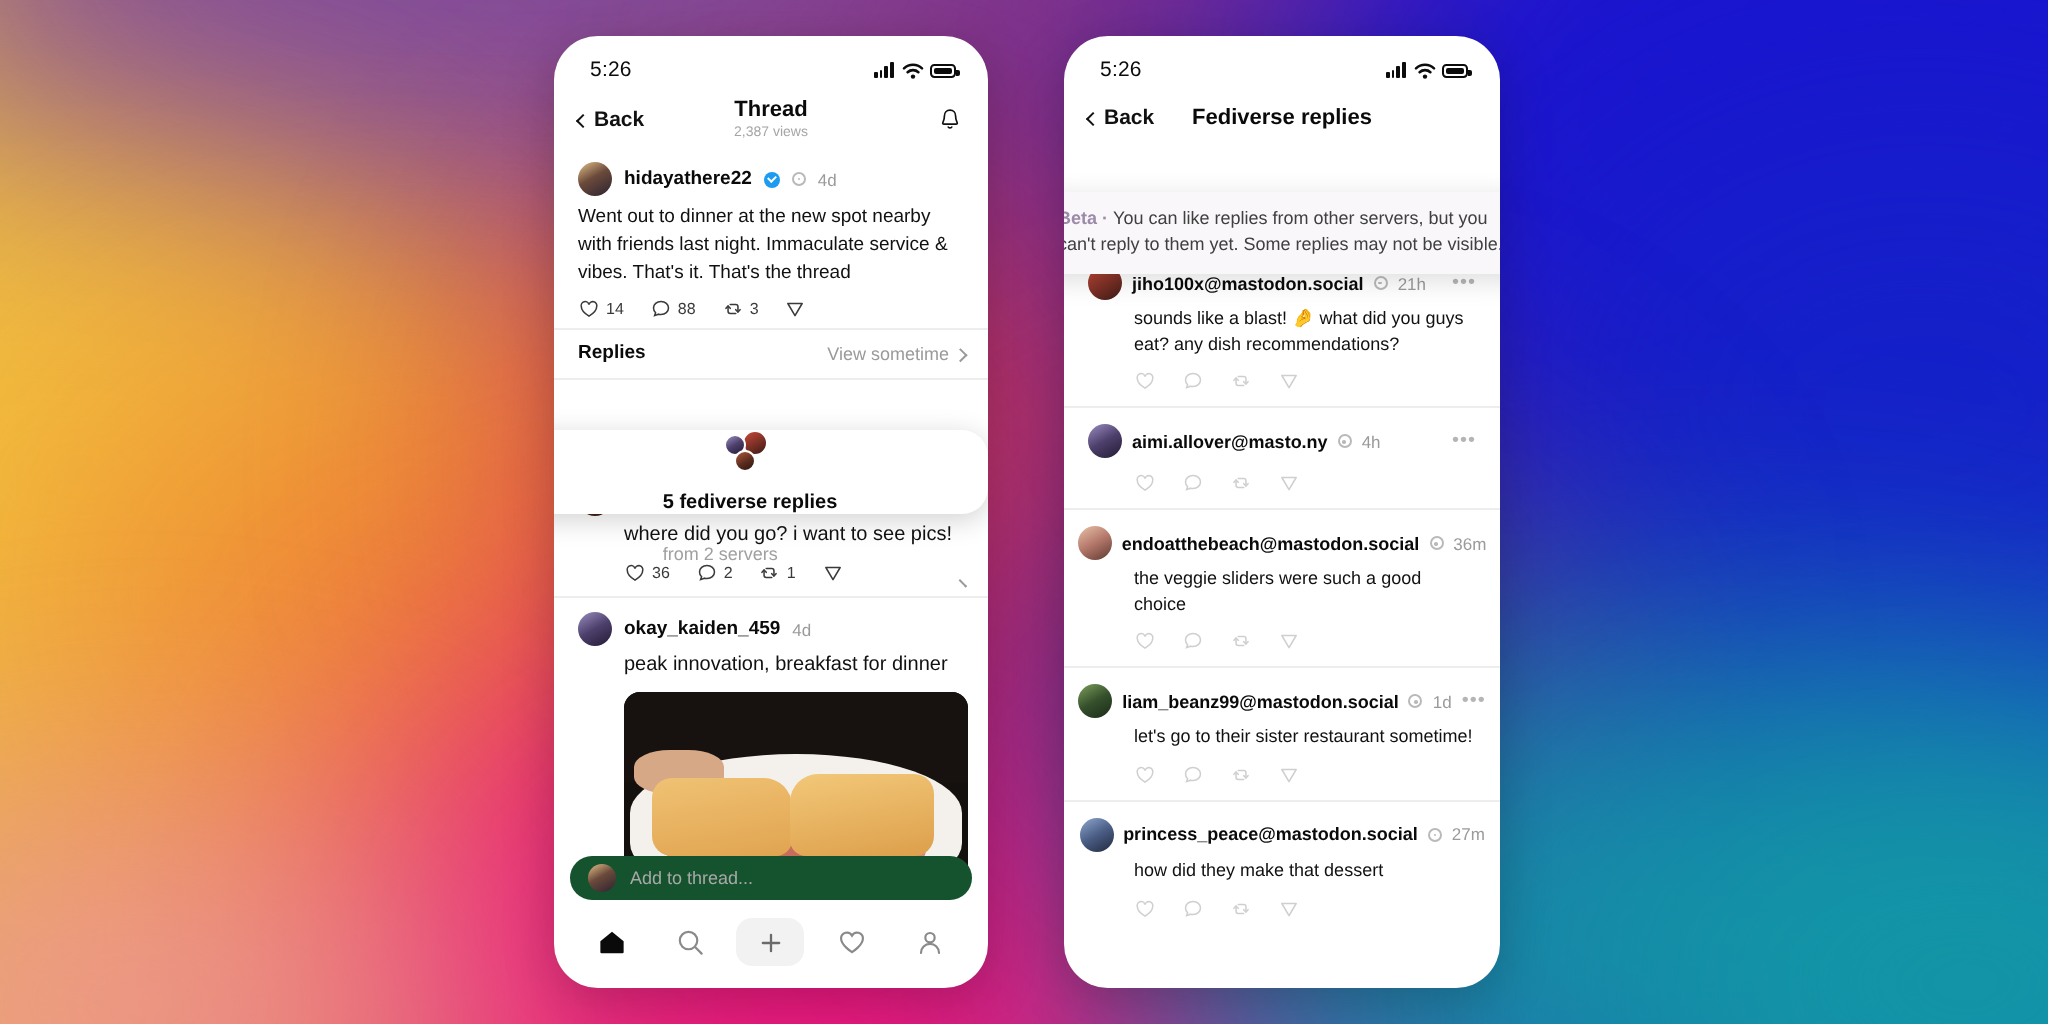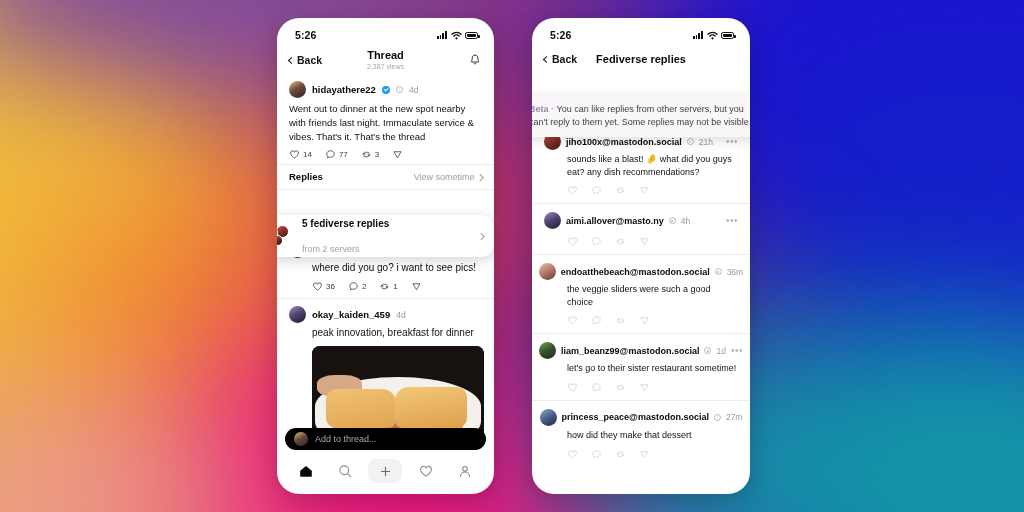--- a/index.html
+++ b/index.html
@@ -39,21 +39,21 @@
     box-shadow:0 6px 26px rgba(0,0,0,.22);
   }
   #phone-left  { left:277px; top:18px; width:217px; height:476px; }
   #phone-right { left:532px; top:18px; width:218px; height:476px; }
 
   
   .statusbar {
     height:28px; display:flex; align-items:center;
     justify-content:space-between; padding:6px 16px 0 18px;
   }
-  .clock { font-size:10.5px; font-weight:700; color:#0c0c0c; letter-spacing:.1px; }
+  .clock { font-size:10.5px; font-weight:400; color:#0c0c0c; letter-spacing:.1px; }
   .sysicons { display:flex; align-items:center; gap:3.5px; }
   .bars { display:flex; align-items:flex-end; gap:1px; height:8px; }
   .bars i { width:1.8px; background:#0c0c0c; border-radius:.5px; display:block; }
   .bars i:nth-child(1){height:3px;} .bars i:nth-child(2){height:4.5px;}
   .bars i:nth-child(3){height:6px;} .bars i:nth-child(4){height:8px;}
   .batt { width:13px; height:7px; border:1.2px solid #0c0c0c; border-radius:2.2px; position:relative; }
   .batt::before{content:"";position:absolute;inset:1px;background:#0c0c0c;border-radius:1px;}
   .batt::after{content:"";position:absolute;right:-2.6px;top:2px;width:1.4px;height:3px;background:#0c0c0c;border-radius:0 1px 1px 0;}
 
   
@@ -96,21 +96,21 @@
   .replies-t { font-size:9.5px; font-weight:700; color:#0a0a0a; }
   .view-act { display:flex; align-items:center; gap:3px; font-size:9px; color:#9a9a9a; cursor:pointer; }
   .chev-r { width:4.5px; height:4.5px; border-right:1.3px solid #9a9a9a; border-top:1.3px solid #9a9a9a; transform:rotate(45deg); }
 
   
   #fedi-card {
     position:absolute; left:-22px; top:197px; width:239px; height:42px;
     background:#fff; border-radius:13px;
     box-shadow:0 3px 14px rgba(0,0,0,.18);
     display:flex; align-items:center; padding:0 11px 0 12px; gap:9px;
-    z-index:5; cursor:pointer;
+    z-index:5; cursor:pointer;flex-direction:column;
   }
   .av-stack { position:relative; width:26px; height:22px; flex:none; }
   .av-stack .av { position:absolute; border:1.4px solid #fff; }
   .s1 { width:11px; height:11px; left:0;    top:2px; }
   .s2 { width:13px; height:13px; left:9px;  top:0;  }
   .s3 { width:11px; height:11px; left:5px;  top:10px; }
   .fedi-t { font-size:10px; font-weight:700; color:#0a0a0a; }
   .fedi-s { font-size:9px; color:#a0a0a0; margin-top:15px; }
 
   
@@ -127,21 +127,21 @@
   .photo .plate { position:absolute; left:2%; top:32%; width:96%; height:76%; background:#f4f1ec; border-radius:50%/40%; }
   .photo .torso { position:absolute; left:0; top:0; width:100%; height:46%; background:#17120f; }
   .photo .arm   { position:absolute; left:3%; top:30%; width:26%; height:22%; background:#d7a886; border-radius:40%; }
   .photo .waffleA { position:absolute; left:8%; top:44%; width:41%; height:40%; background:linear-gradient(170deg,#f0c274,#e0a450); border-radius:10px 14px 8px 10px; }
   .photo .waffleB { position:absolute; left:48%; top:42%; width:42%; height:42%; background:linear-gradient(170deg,#f2c879,#dd9f4b); border-radius:14px 10px 10px 8px; }
   .photo .bacon  { position:absolute; left:12%; top:74%; width:76%; height:13%; background:linear-gradient(90deg,#d98a7a,#c76b5c,#d98a7a); border-radius:6px; }
 
   
   .composer {
     position:absolute; left:8px; right:8px; bottom:44px; height:22px;
-    background:#000000; border-radius:22px; display:flex; align-items:center;
+    background:#14532d; border-radius:22px; display:flex; align-items:center;
     gap:7px; padding:0 9px; cursor:text;
   }
   .composer .av { width:14px; height:14px; }
   .ph { font-size:9px; color:#a8a8a8; }
 
   
   .tabbar {
     position:absolute; left:0; right:0; bottom:6px; height:34px;
     display:flex; align-items:center; justify-content:space-around; padding:0 10px;
   }
@@ -231,21 +231,21 @@
       <div class="act">
         <svg width="11" height="11" viewBox="0 0 20 20">
             <path d="M10 16.5S3 12.3 3 7.8A3.6 3.6 0 0 1 10 6a3.6 3.6 0 0 1 7 1.8c0 4.5-7 8.7-7 8.7z" fill="none" stroke="#3a3a3a" stroke-width="1.4"></path>
           </svg>
         <span class="act-n">14</span>
       </div>
       <div class="act">
         <svg width="11" height="11" viewBox="0 0 20 20">
             <path d="M10 3.2c3.9 0 6.8 2.5 6.8 5.8S13.9 15 10 15c-.8 0-1.5-.1-2.2-.3L4.2 16l.9-2.6A5.6 5.6 0 0 1 3.2 9C3.2 5.7 6.1 3.2 10 3.2z" fill="none" stroke="#3a3a3a" stroke-width="1.4"></path>
           </svg>
-        <span class="act-n">77</span>
+        <span class="act-n">88</span>
       </div>
       <div class="act">
         <svg width="11" height="11" viewBox="0 0 20 20">
             <path d="M5.5 7.5V12a2 2 0 0 0 2 2h5M14.5 12.5V8a2 2 0 0 0-2-2h-5" fill="none" stroke="#3a3a3a" stroke-width="1.4" stroke-linecap="round"></path>
             <path d="M3.6 9.4 5.5 7.2l2 2.2M16.4 10.6l-1.9 2.2-2-2.2" fill="none" stroke="#3a3a3a" stroke-width="1.4" stroke-linecap="round" stroke-linejoin="round"></path>
           </svg>
         <span class="act-n">3</span>
       </div>
       <div class="act">
         <svg width="11" height="11" viewBox="0 0 20 20">

